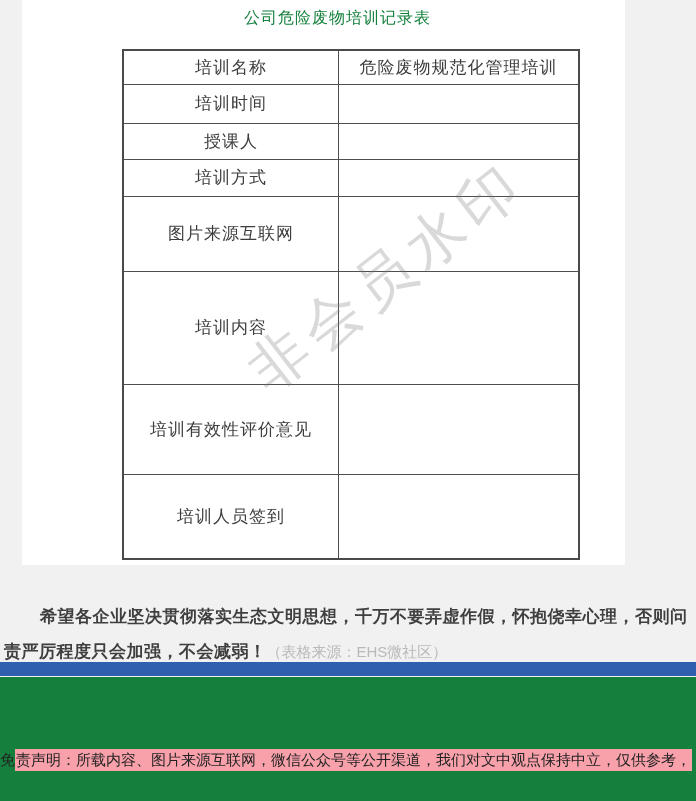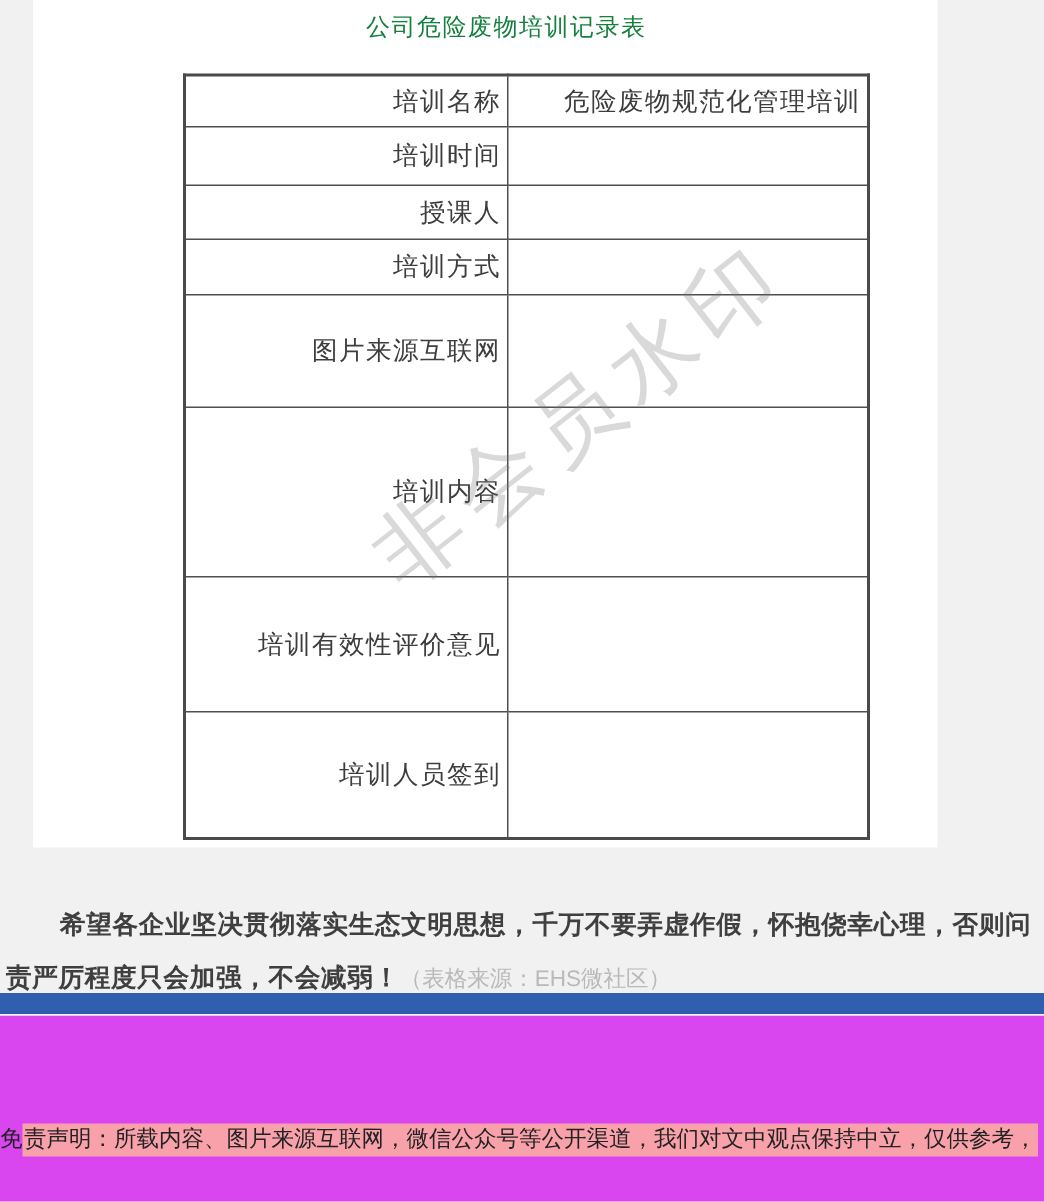--- a/index.html
+++ b/index.html
@@ -35,21 +35,21 @@
     letter-spacing:1px;
   }
   table.record-table{
     position:absolute;
     left:100px;top:49px;
     border-collapse:collapse;
     table-layout:fixed;
   }
   table.record-table td{
     border:1px solid #4f4f4f;
-    text-align:right;
+    text-align:center;
     vertical-align:middle;
     font-size:17px;color:#3d3d3d;
     letter-spacing:1px;
     padding:0 4px;
   }
   table.record-table{border:2px solid #4a4a4a;}
   td.label-cell{width:206px;}
   td.value-cell{width:231px;}
 
   .watermark{
@@ -91,21 +91,21 @@
   .divider-bar{
     position:absolute;
     left:0;right:0;bottom:1px;
     height:14px;
     background:var(--accent_bar,#2f5fae);
   }
 
   
   .footer-section{
     width:696px;height:124px;
-    background:#d946ef;
+    background:#15803d;
     box-sizing:border-box;
     padding-top:71px;
   }
   .disclaimer{
     font-size:15px;
     color:#222222;
     line-height:24px;
   }
   .disclaimer .hl{
     background:var(--highlight_pink,#f8a1ab);

